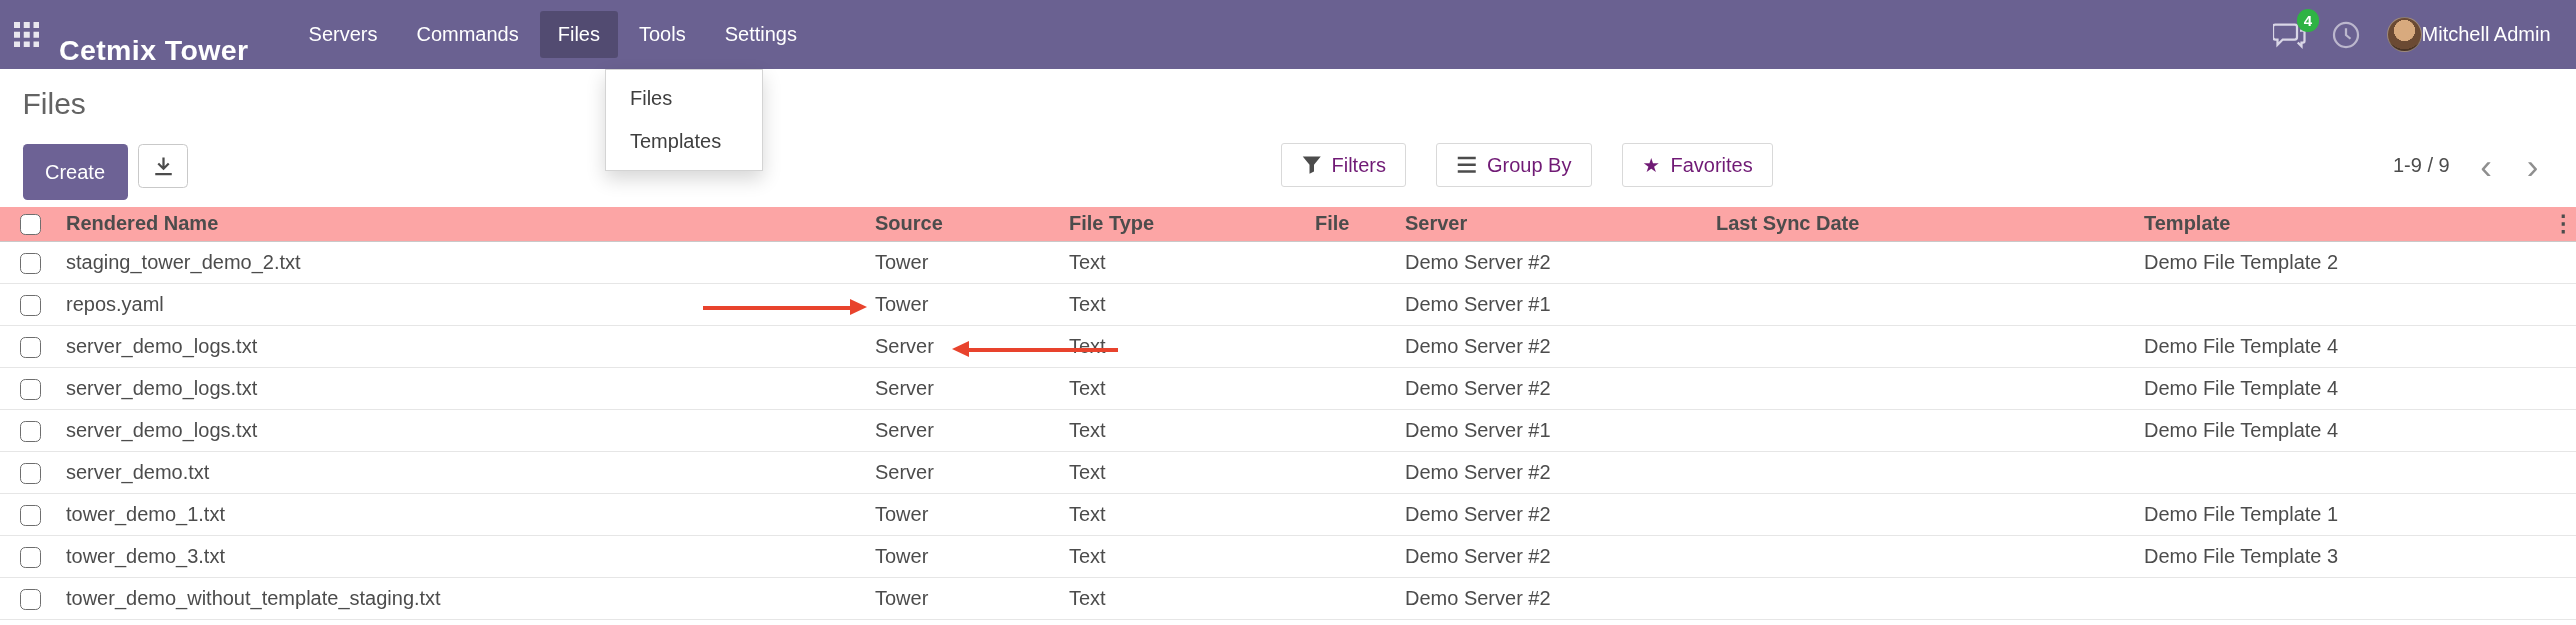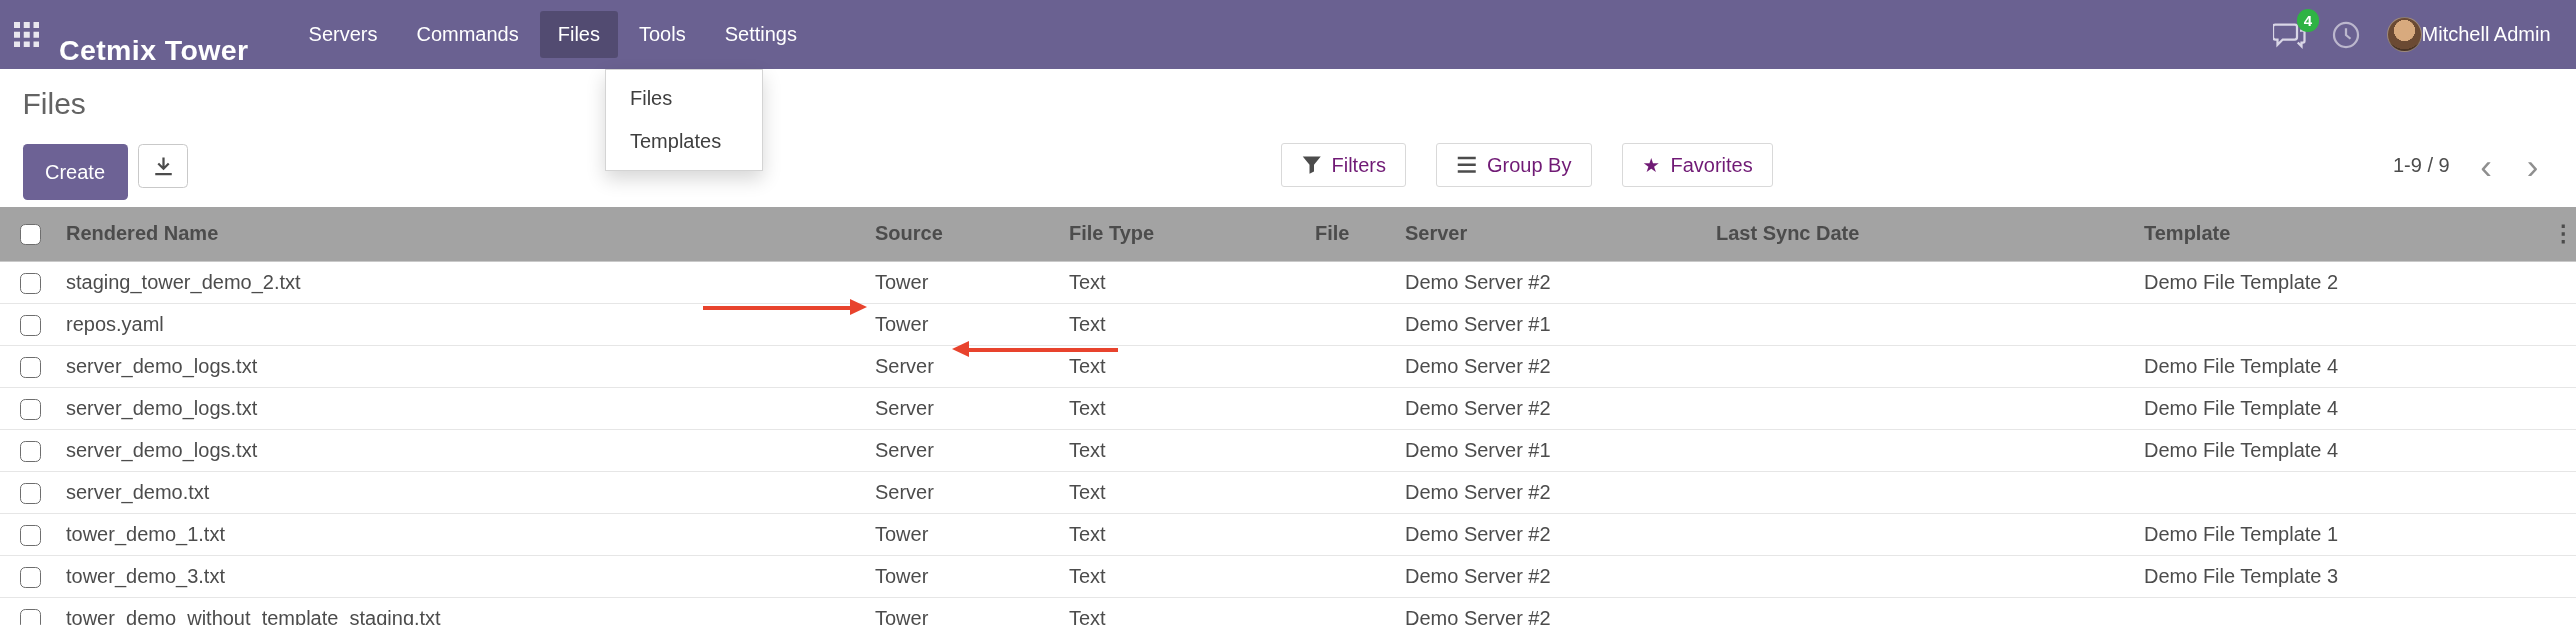--- a/index.html
+++ b/index.html
@@ -46,21 +46,21 @@
   .filter-btn { height:44px; background:#fff; border:0.8px solid #d9d9d9; border-radius:3px;
     display:flex; align-items:center; gap:10.5px; font-size:20px; color:#701a75; padding:0 19.5px;
     cursor:pointer; font-family:Liberation Sans, sans-serif; }
   .pager { position:absolute; right:33px; top:74px; height:44px; display:flex; align-items:center; gap:26px; }
   .pager-text { font-size:20px; color:#4c4c4c; }
   .pager-nav { font-size:35px; color:#8f8f8f; cursor:pointer; line-height:1; background:none; border:none;
     font-family:inherit; padding:0 4.5px; }
 
   
   table { width:2576px; border-collapse:collapse; table-layout:fixed; font-size:20px; color:#4c4c4c; }
-  thead th { background:#a3a3a3; height:54px; text-align:left; font-weight:bold; padding-left:15px;
+  thead th { background:#fca5a5; height:34px; text-align:left; font-weight:bold; padding-left:15px;
     border-bottom:0.8px solid #c9c9c9; white-space:nowrap; overflow:hidden; }
   tbody td { height:42px; padding-left:15px; border-bottom:0.8px solid #e6e6e6; white-space:nowrap; overflow:hidden; }
   .col-select { padding-left:19.5px !important; }
   .checkbox { display:inline-block; width:21px; height:21px; border:1.5px solid #6e6e6e; border-radius:5.3px;
     background:#fff; cursor:pointer; vertical-align:middle; }
   .opt-col-btn { cursor:pointer; font-weight:bold; color:#4c4c4c; font-size:22.5px; text-align:center; padding-left:0 !important; }
   tbody tr { cursor:pointer; }
 
   
   .annot-arrow { position:absolute; height:3.8px; background:#e8432d; z-index:30; }

